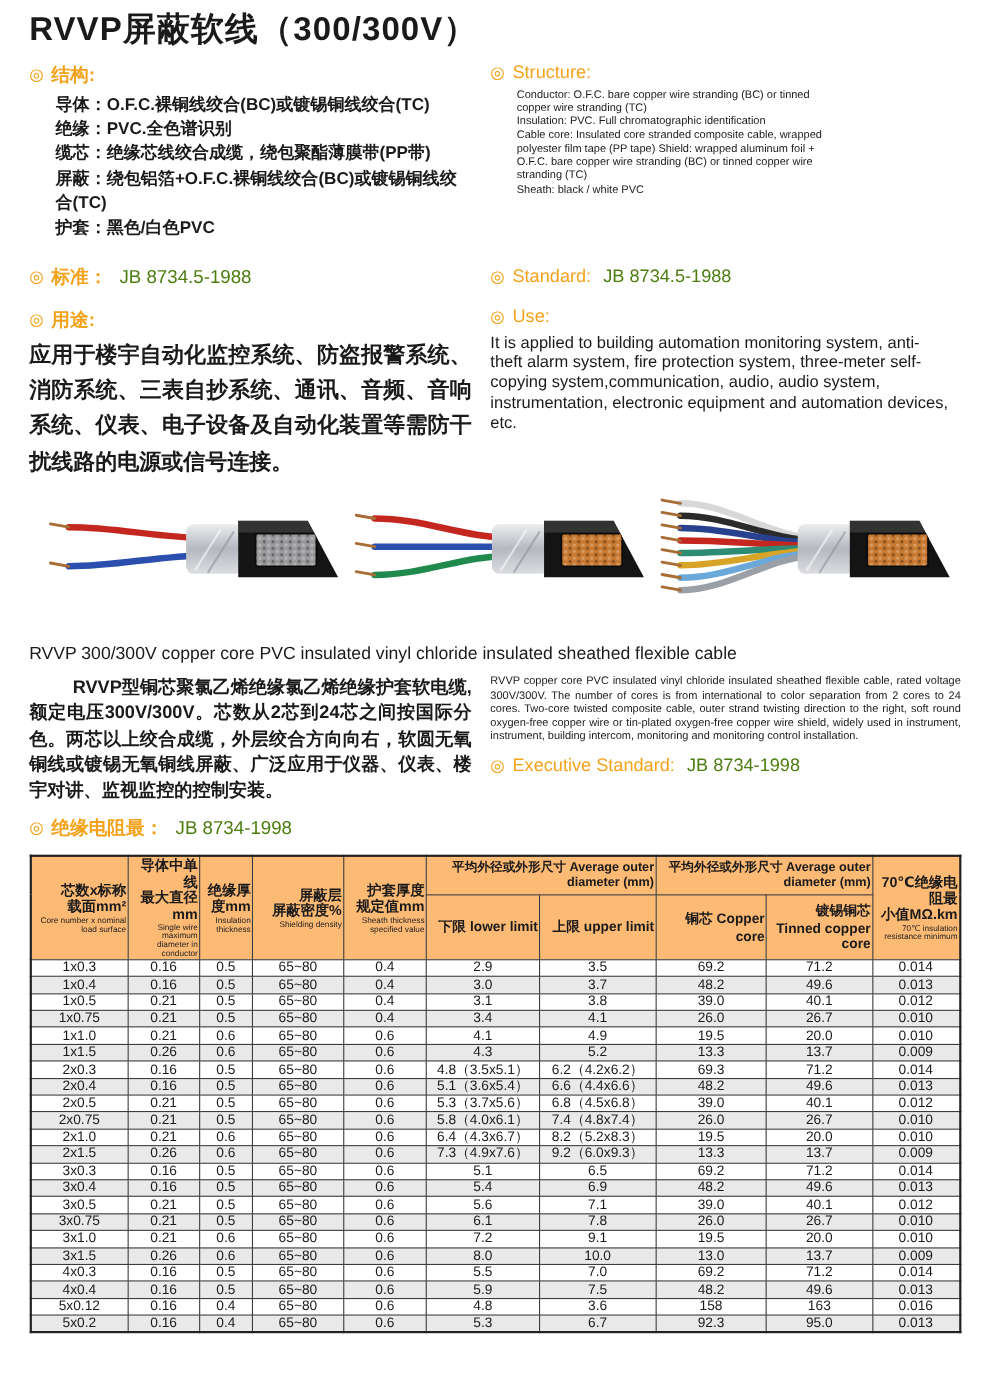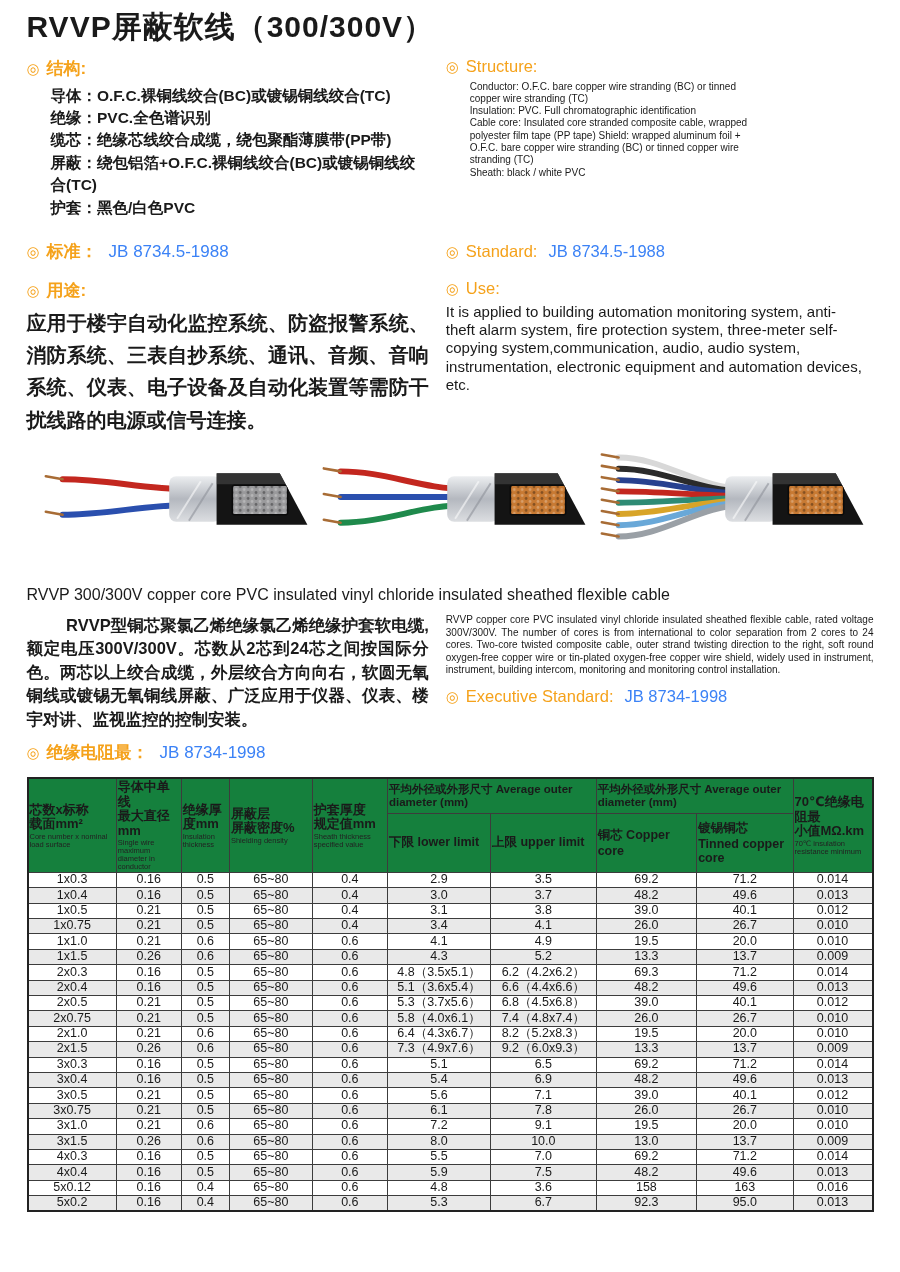--- a/index.html
+++ b/index.html
@@ -13,21 +13,21 @@
   .h2-sub{font-size:16px;margin:0 0 8px 0;}
 
   
   .cols{display:flex;justify-content:space-between;}
   .col-zh{width:47.5%;}
   .col-en{width:50.5%;}
 
   .sec-head{font-size:17px;font-weight:bold;color:#F5A21B;margin:10px 0 5px 0;display:flex;align-items:center;gap:7px;}
   .sec-head.en-head{font-weight:normal;font-size:16.5px;}
   .marker{color:#F5A21B;font-size:15px;line-height:1;}
-  .std-val{color:#3b82f6;font-weight:normal;margin-left:4px;}
+  .std-val{color:#4d7c0f;font-weight:normal;margin-left:4px;}
   .col-zh .std-val{font-weight:500;}
 
   .lines{white-space:pre-line;margin-left:24px;}
   .zh-lines{font-size:15.5px;font-weight:bold;line-height:1.45;}
   .en-lines{font-size:10px;line-height:1.23;}
   .block-structure{min-height:172px;}
   .block-standard{min-height:34px;margin-top:6px;}
   .use-zh{font-size:20px;font-weight:bold;line-height:1.62;text-align:justify;}
   .use-en{font-size:15px;line-height:1.23;white-space:pre-line;}
 
@@ -36,21 +36,21 @@
   .cables svg{width:282px;height:118px;}
 
   
   .para-zh{font-size:16.5px;font-weight:bold;line-height:1.42;text-align:justify;text-indent:2.4em;margin:2px 0 0 0;}
   .para-en{font-size:10px;line-height:1.25;text-align:justify;margin:2px 0 0 0;}
   .exec-row{margin-top:10px;}
 
   
   table.spec{border-collapse:collapse;width:100%;table-layout:fixed;margin-top:8px;border:2px solid #222;}
   table.spec th,table.spec td{border:1px solid #3c3c3c;box-sizing:border-box;}
-  table.spec thead th{background:#15803d;padding:1px 1px;vertical-align:middle;text-align:left;}
+  table.spec thead th{background:#fdba74;padding:1px 1px;vertical-align:middle;text-align:right;}
   .th-zh{font-size:13px;font-weight:bold;line-height:1.12;white-space:pre-line;}
   .th-en{font-size:7.5px;font-weight:normal;line-height:1.05;white-space:pre-line;margin-top:1px;color:#222;}
   .group-th{font-size:11.5px;font-weight:bold;line-height:1.1;}
   .sub-th{font-size:12.5px;font-weight:bold;}
   table.spec tbody td{font-size:12.5px;text-align:center;padding:0 2px;height:15.4px;line-height:1.1;background:#fff;}
   table.spec tbody tr:nth-child(even) td{background:#E9E9E9;}
 </style>
 </head>
 <body>
 

